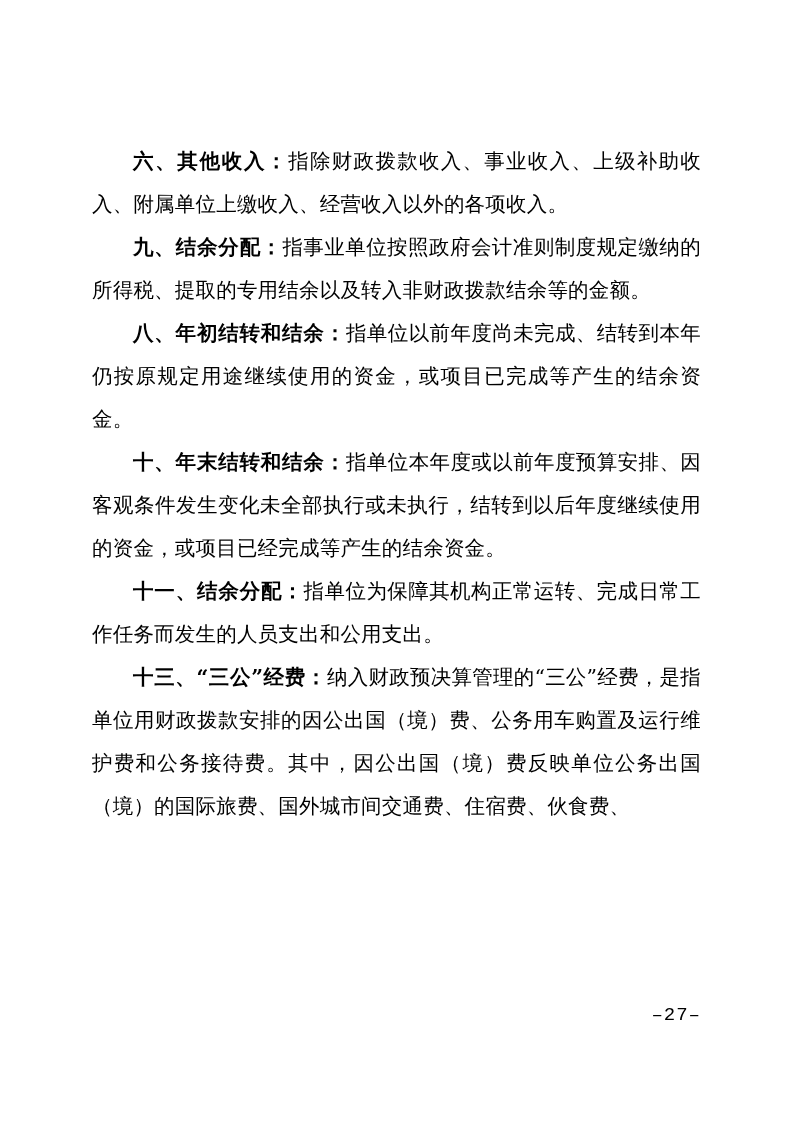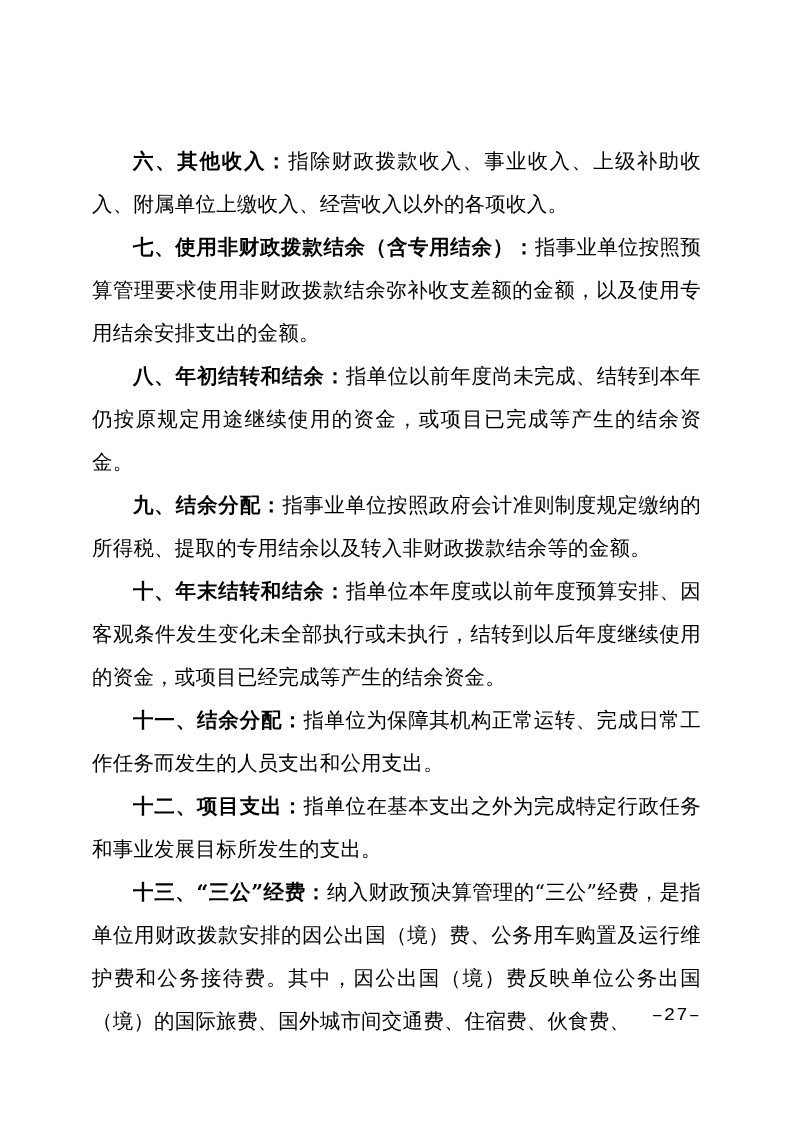--- a/index.html
+++ b/index.html
@@ -48,29 +48,27 @@
   }
 </style>
 </head>
 <body>
 
 <div class="page">
   <div class="body-text">
 
     <p class="para"><span class="term">六、其他收入：</span><span>指除财政拨款收入、事业收入、上级补助收入、附属单位上缴收入、经营收入以外的各项收入。</span></p>
 
-    <p class="para"><span class="term">七、使用非财政拨款结余（含专用结余）：</span><span>指事业单位按照预算管理要求使用非财政拨款结余弥补收支差额的金额，以及使用专用结余安排支出的金额。</span></p>
+
+    <p class="para"><span class="term">九、结余分配：</span><span>指事业单位按照政府会计准则制度规定缴纳的所得税、提取的专用结余以及转入非财政拨款结余等的金额。</span></p>
 
     <p class="para"><span class="term">八、年初结转和结余：</span><span>指单位以前年度尚未完成、结转到本年仍按原规定用途继续使用的资金，或项目已完成等产生的结余资金。</span></p>
-
-    <p class="para"><span class="term">九、结余分配：</span><span>指事业单位按照政府会计准则制度规定缴纳的所得税、提取的专用结余以及转入非财政拨款结余等的金额。</span></p>
 
     <p class="para"><span class="term">十、年末结转和结余：</span><span>指单位本年度或以前年度预算安排、因客观条件发生变化未全部执行或未执行，结转到以后年度继续使用的资金，或项目已经完成等产生的结余资金。</span></p>
 
     <p class="para"><span class="term">十一、结余分配：</span><span>指单位为保障其机构正常运转、完成日常工作任务而发生的人员支出和公用支出。</span></p>
 
-    <p class="para"><span class="term">十二、项目支出：</span><span>指单位在基本支出之外为完成特定行政任务和事业发展目标所发生的支出。</span></p>
 
     <p class="para"><span class="term">十三、“三公”经费：</span><span>纳入财政预决算管理的“三公”经费，是指单位用财政拨款安排的因公出国（境）费、公务用车购置及运行维护费和公务接待费。其中，因公出国（境）费反映单位公务出国（境）的国际旅费、国外城市间交通费、住宿费、伙食费、</span></p>
 
   </div>
   <div class="page-number">–27–</div>
 </div>
 
 </body></html>

